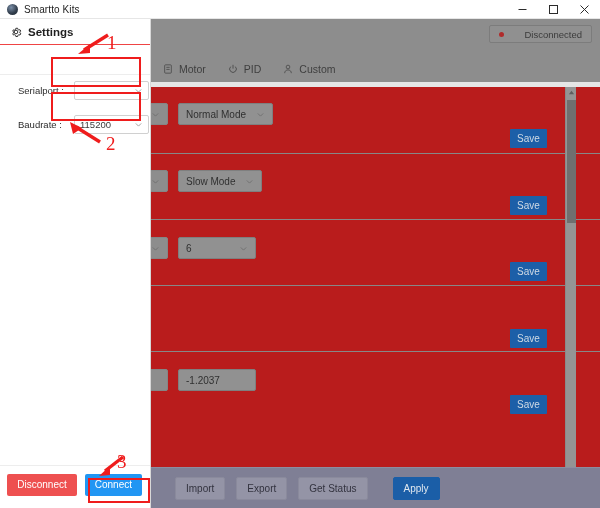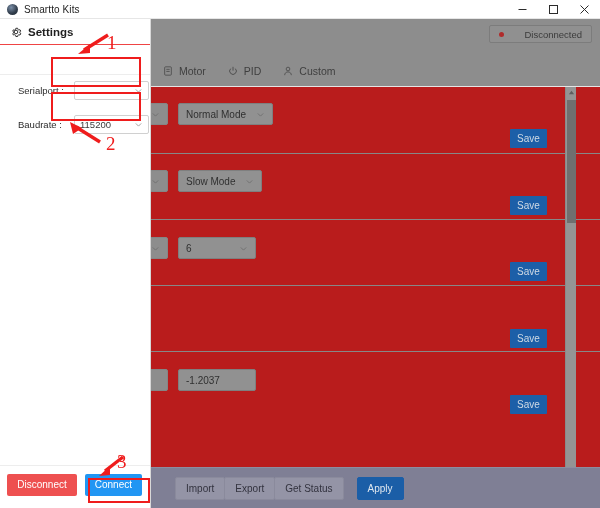--- a/index.html
+++ b/index.html
@@ -76,21 +76,21 @@
   .status-dot {
     width: 5px; height: 5px; border-radius: 50%;
     background: #b02b2b;
     flex: none;
   }
 
   .mw-tabs {
     position: relative;
     height: 32px;
     background: #8d8d8d;
-    border-bottom: 1px solid #e5e5e5;
+    border-bottom: 5px solid #e5e5e5;
     display: flex; align-items: center;
     padding-left: 2px;
   }
   .tab {
     display: flex; align-items: center; gap: 6px;
     height: 32px; padding: 0 11px;
     font-size: 10.5px; color: #3f3f3f;
   }
   .tab svg { display: block; opacity: .85; }
 
@@ -163,21 +163,21 @@
   }
 
   
   .mw-foot {
     position: absolute; left: 0; bottom: 0;
     width: 450px; height: 41px;
     background: #7f7f95;
     border-top: 1px solid #8d8da0;
     display: flex; align-items: center;
     padding-left: 25px;
-    gap: 0px;
+    gap: 12px;
   }
   .foot-btn {
     height: 23px; padding: 0 10px;
     border: 1px solid #8a8a9c;
     background: #9494a6;
     color: #33333f;
     font-size: 10px;
     border-radius: 2px;
     display: flex; align-items: center; justify-content: center;
     cursor: pointer;

